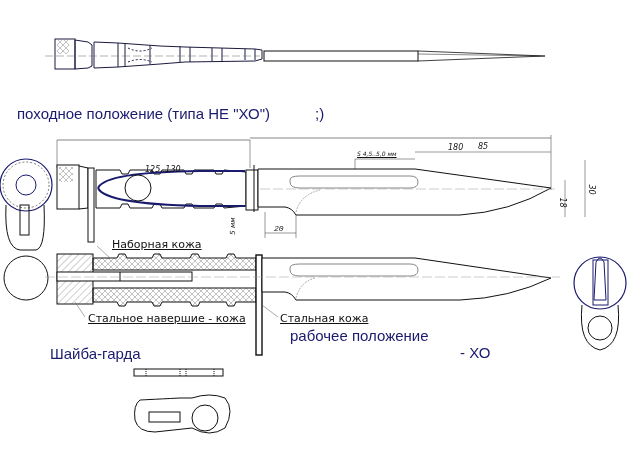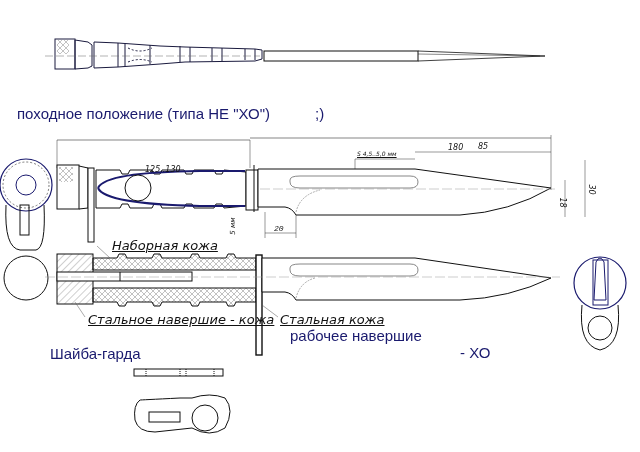--- a/index.html
+++ b/index.html
@@ -1,21 +1,21 @@
 <!DOCTYPE html>
 <html><head>
 <meta charset="utf-8">
 <style>
   html,body{margin:0;padding:0;background:#ffffff;}
   body{width:640px;height:452px;position:relative;overflow:hidden;font-family:"Liberation Sans",sans-serif;}
   svg{position:absolute;left:0;top:0;}
   .lbl{position:absolute;white-space:nowrap;color:#1a1a6e;font-family:"Liberation Sans",sans-serif;}
   .big{font-size:15px;}
   .dim{position:absolute;white-space:nowrap;font-family:"DejaVu Sans",sans-serif;font-style:italic;font-size:8px;color:#111;}
-  .note{position:absolute;white-space:nowrap;font-family:"DejaVu Sans",sans-serif;font-style:italic;font-size:13px;color:#111;text-decoration:underline;}
+  .note{position:absolute;white-space:nowrap;font-family:"DejaVu Sans",sans-serif;font-size:11px;color:#111;text-decoration:underline;}
 </style>
 </head>
 <body>
 
 <svg width="640" height="452" viewBox="0 0 640 452">
   <defs>
     <pattern id="hatch" width="5" height="5" patternUnits="userSpaceOnUse" patternTransform="rotate(45)">
       <line x1="0" y1="0" x2="0" y2="5" stroke="#888" stroke-width="0.8"></line>
     </pattern>
     <pattern id="xhatch" width="6" height="6" patternUnits="userSpaceOnUse">
@@ -124,21 +124,21 @@
     <rect x="149" y="412" width="31" height="10"></rect>
     <circle cx="205" cy="418" r="13"></circle>
   </g>
 </svg>
 
 <div class="lbl big" style="left:17px;top:105px;">
   <span>походное положение  (типа НЕ "ХО")</span>
 </div>
 <div class="lbl big" style="left:315px;top:105px;">;)</div>
 
-<div class="lbl big" style="left:290px;top:327px;">рабочее навершие</div>
+<div class="lbl big" style="left:290px;top:327px;">рабочее положение</div>
 <div class="lbl big" style="left:460px;top:330px;margin-top:14px;">- ХО</div>
 <div class="lbl big" style="left:50px;top:345px;">Шайба-гарда</div>
 
 <div class="dim" style="left:145px;top:129px;margin-top:36px;">125..130</div>
 <div class="dim" style="left:400px;top:143px;margin-left:48px;">180</div>
 <div class="dim" style="left:478px;top:142px;">85</div>
 <div class="dim" style="left:357px;top:150px;font-size:6px;text-decoration:underline;">S 4,5..5,0 мм</div>
 <div class="dim" style="left:274px;top:224px;font-family:Liberation Mono, monospace;">20</div>
 <div class="dim" style="left:586px;top:185px;transform:rotate(90deg);">30</div>
 <div class="dim" style="left:557px;top:198px;transform:rotate(90deg);">18</div>

